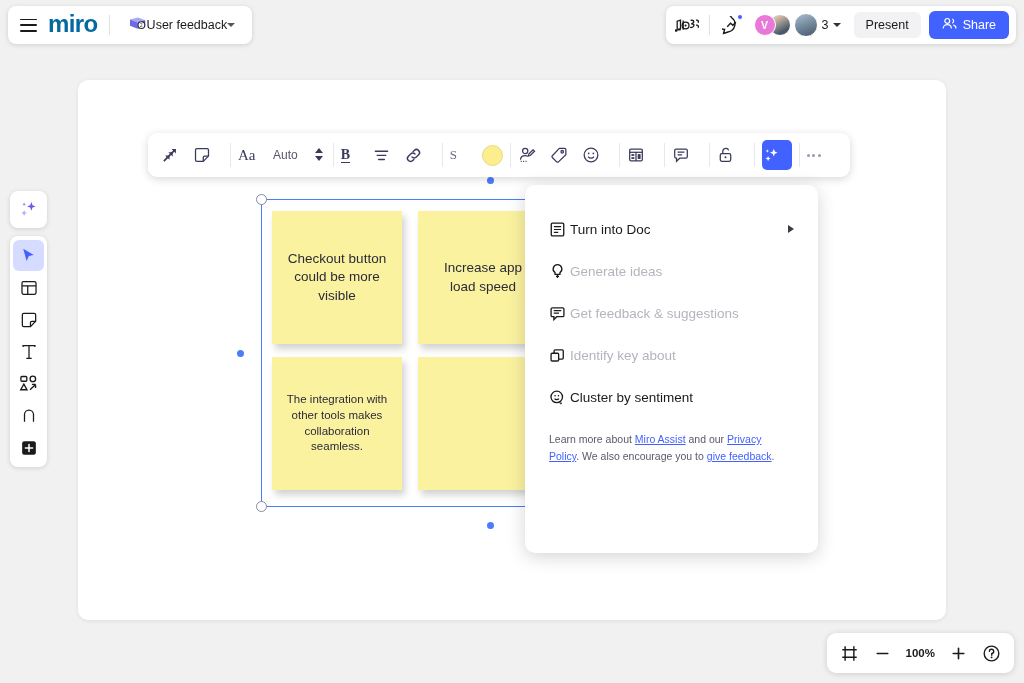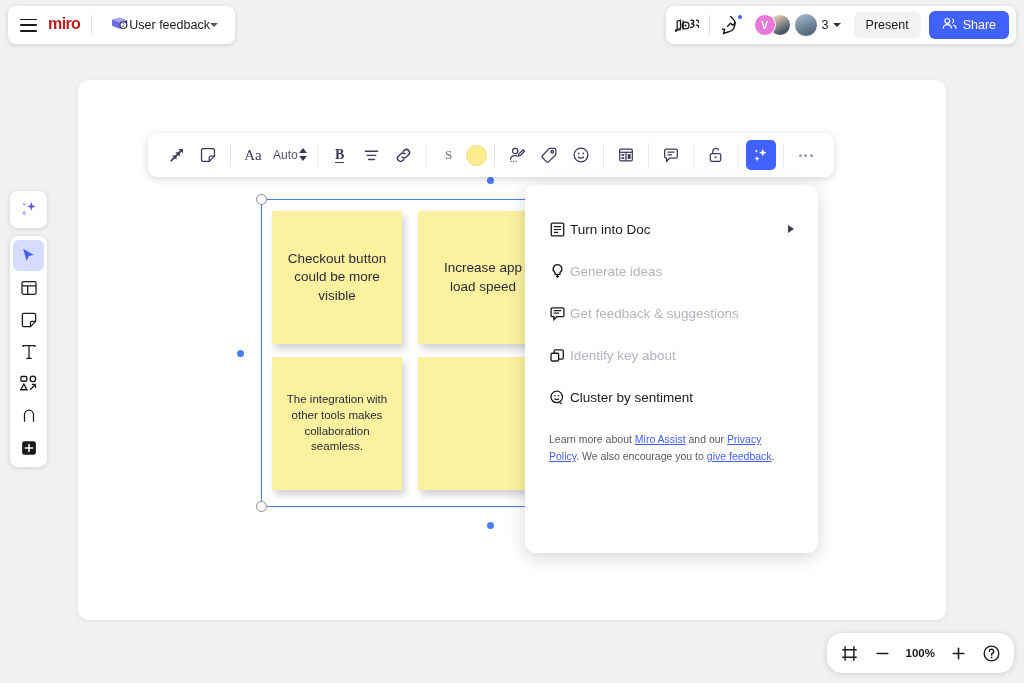--- a/index.html
+++ b/index.html
@@ -14,21 +14,21 @@
   
   .hdr-left {
     position: absolute; left: 8px; top: 6px;
     height: 38px; display: flex; align-items: center;
     background: #fff; border-radius: 8px;
     box-shadow: 0 1px 5px rgba(0,0,0,.14);
     padding: 0 10px 0 12px; gap: 11px;
   }
   .burger { width: 17px; height: 13px; display:flex; flex-direction:column; justify-content:space-between; cursor:pointer; }
   .burger i { display:block; height: 1.6px; background:#1a1a1a; border-radius:1px; }
-  .logo { font-size: 16px; font-weight: 700; color: #b91c1c; letter-spacing: -.6px; line-height:1; padding-bottom:2px;}
+  .logo { font-size: 24px; font-weight: 700; color: #0369a1; letter-spacing: -.6px; line-height:1; padding-bottom:2px;}
   .vsep { width: 1px; height: 20px; background: #e0e0e0; }
   .board-chip {
     display:flex; align-items:center; padding: 5px 7px;
     border-radius: 6px; cursor: pointer;
   }
   .board-name { font-size: 12.5px; color:#1a1a1a; font-weight:500; }
   .chev { width:0;height:0;border-left:4px solid transparent;border-right:4px solid transparent;border-top:4.5px solid #555; }
 
   .hdr-right {
     position: absolute; right: 8px; top: 6px;
@@ -78,23 +78,23 @@
   .tool.sel { background:#d6dcff; }
 
   
   .ftb {
     position:absolute; left:148px; top:133px; height:44px;
     background:#fff; border-radius:9px; box-shadow:0 2px 9px rgba(0,0,0,.16);
     display:flex; align-items:center; padding:0 6px;
   }
   .ftb-grp { display:flex; align-items:center; gap:2px; padding:0 7px; }
   .ftb-sep { width:1px; height:24px; background:#e8e8ec; }
-  .fbtn { width:30px;height:30px;display:flex;align-items:center;justify-content:center;border-radius:5px;cursor:pointer; }
+  .fbtn { width:30px;height:30px;display:flex;align-items:center;justify-content:flex-start;border-radius:5px;cursor:pointer; }
   .fbtn.act { background:#4262ff; }
-  .autobox { display:flex;align-items:flex-start;gap:1px; padding:0 3px; cursor:pointer;}
+  .autobox { display:flex;align-items:flex-start;gap:17px; padding:0 3px; cursor:pointer;}
   .auto-txt { font-size:12px; color:#55566d; }
   .stepper { display:flex;flex-direction:column;gap:3px; cursor:pointer;}
   .stepper .up { width:0;height:0;border-left:4px solid transparent;border-right:4px solid transparent;border-bottom:5px solid #3a3a5c; }
   .stepper .dn { width:0;height:0;border-left:4px solid transparent;border-right:4px solid transparent;border-top:5px solid #3a3a5c; }
   .strike { font-size:13px; color:#6b6b85; font-family:"Liberation Serif",serif; }
   .swatch { width:21px;height:21px;border-radius:50%;background:#fcee8f;border:1px solid #ead97a; cursor:pointer;}
   .dots3 { display:flex;gap:2.5px; }
   .dots3 i { width:3px;height:3px;border-radius:50%;background:#9a9ab0;display:block; }
 
   
@@ -146,21 +146,21 @@
   .ico { width:17px; height:17px; display:flex;align-items:center;justify-content:center; flex:none;}
   .arrow-r { width:0;height:0;border-top:4.5px solid transparent;border-bottom:4.5px solid transparent;border-left:6px solid #3a3a48; }
   .ai-foot {
     padding: 10px 24px 0 24px; font-size:10.5px; line-height:1.62; color:#5a5a68;
   }
   .ai-foot a { color:#4262ff; text-decoration:underline; cursor:pointer; }
 
   
   .zbar {
     position:absolute; right:10px; bottom:10px; height:40px;
-    background:#fff; border-radius:15px; box-shadow:0 1px 6px rgba(0,0,0,.15);
+    background:#fff; border-radius:9px; box-shadow:0 1px 6px rgba(0,0,0,.15);
     display:flex; align-items:center; padding:12px 8px; gap:3px;
   }
   .zbtn { width:30px;height:30px;display:flex;align-items:center;justify-content:center;border-radius:6px;cursor:pointer; }
   .zlvl { font-size:11.5px; font-weight:600; color:#1a1a1a; padding:0 5px; min-width:34px; text-align:center; cursor:pointer; }
 </style>
 </head>
 <body>
 
 <div id="app">
 

